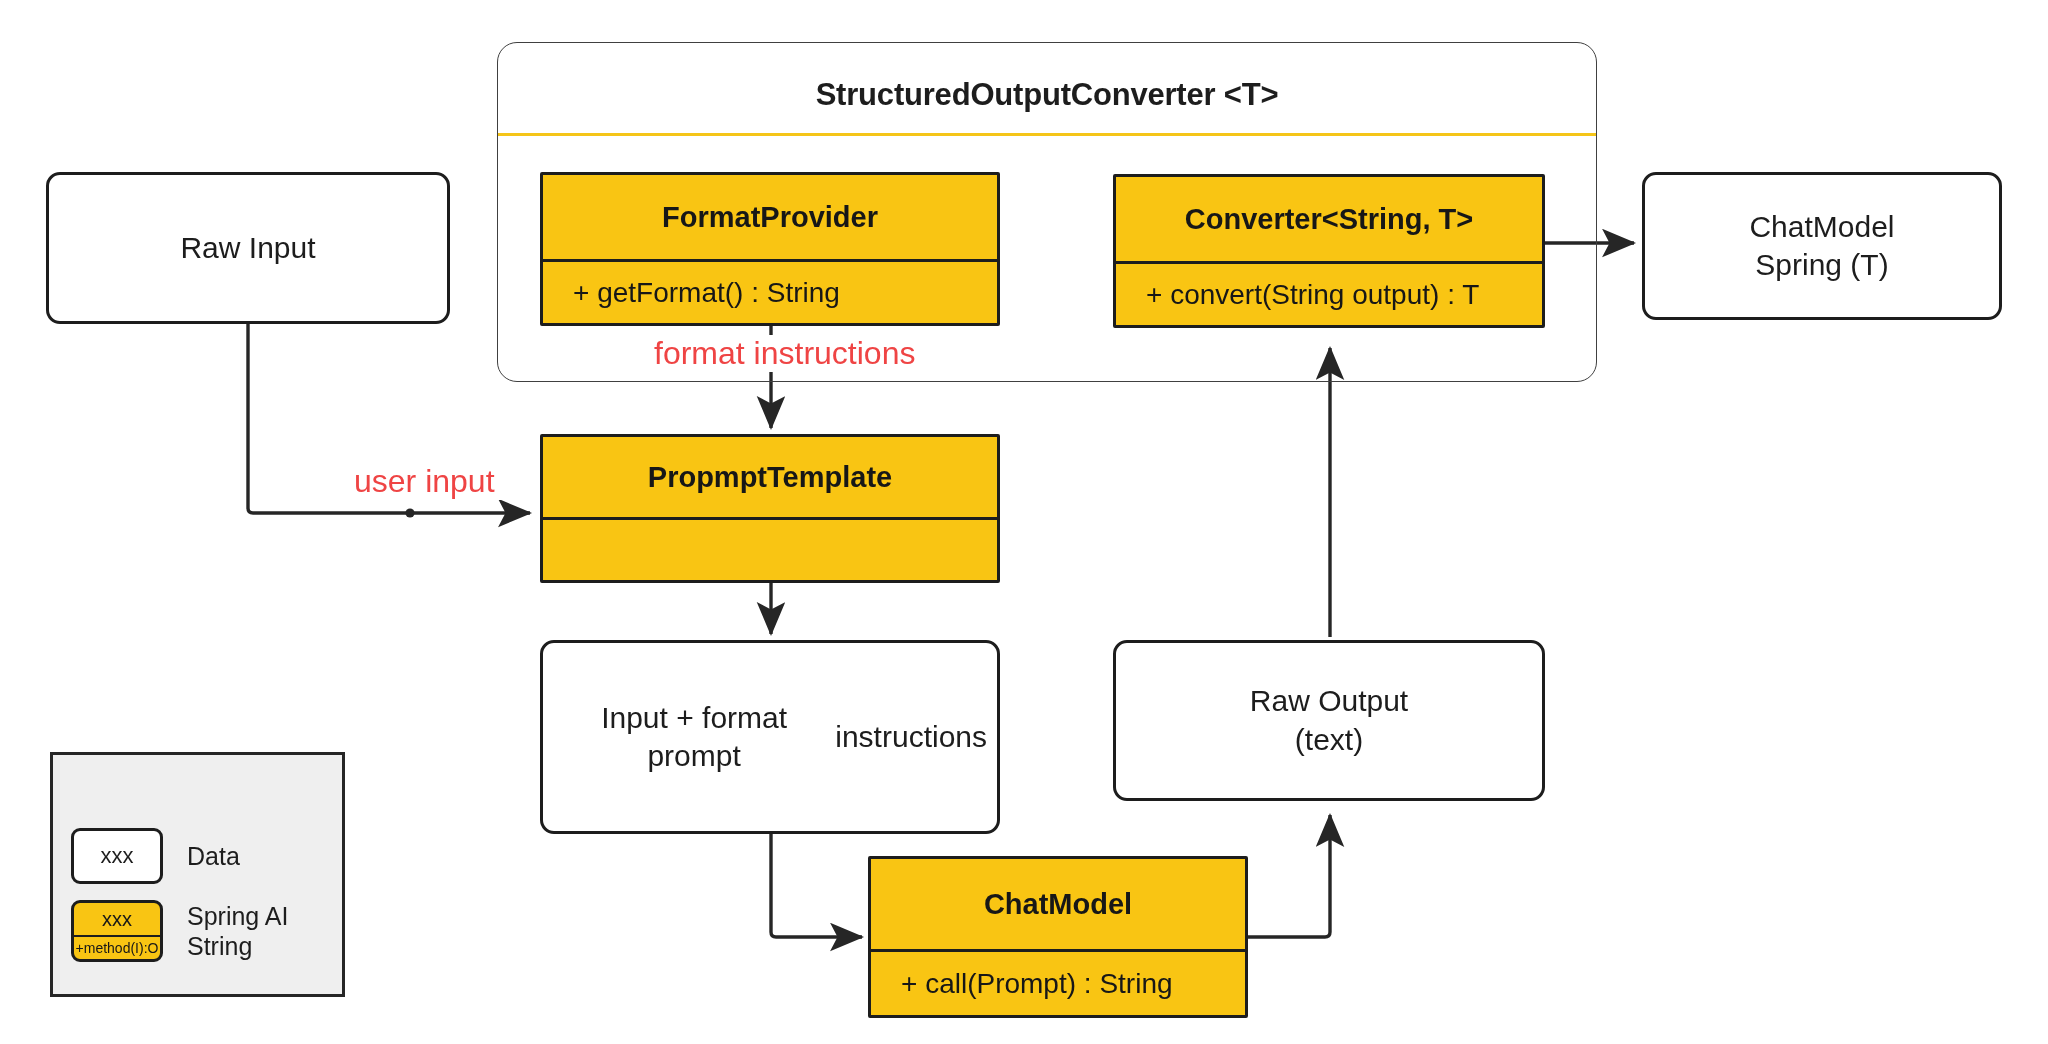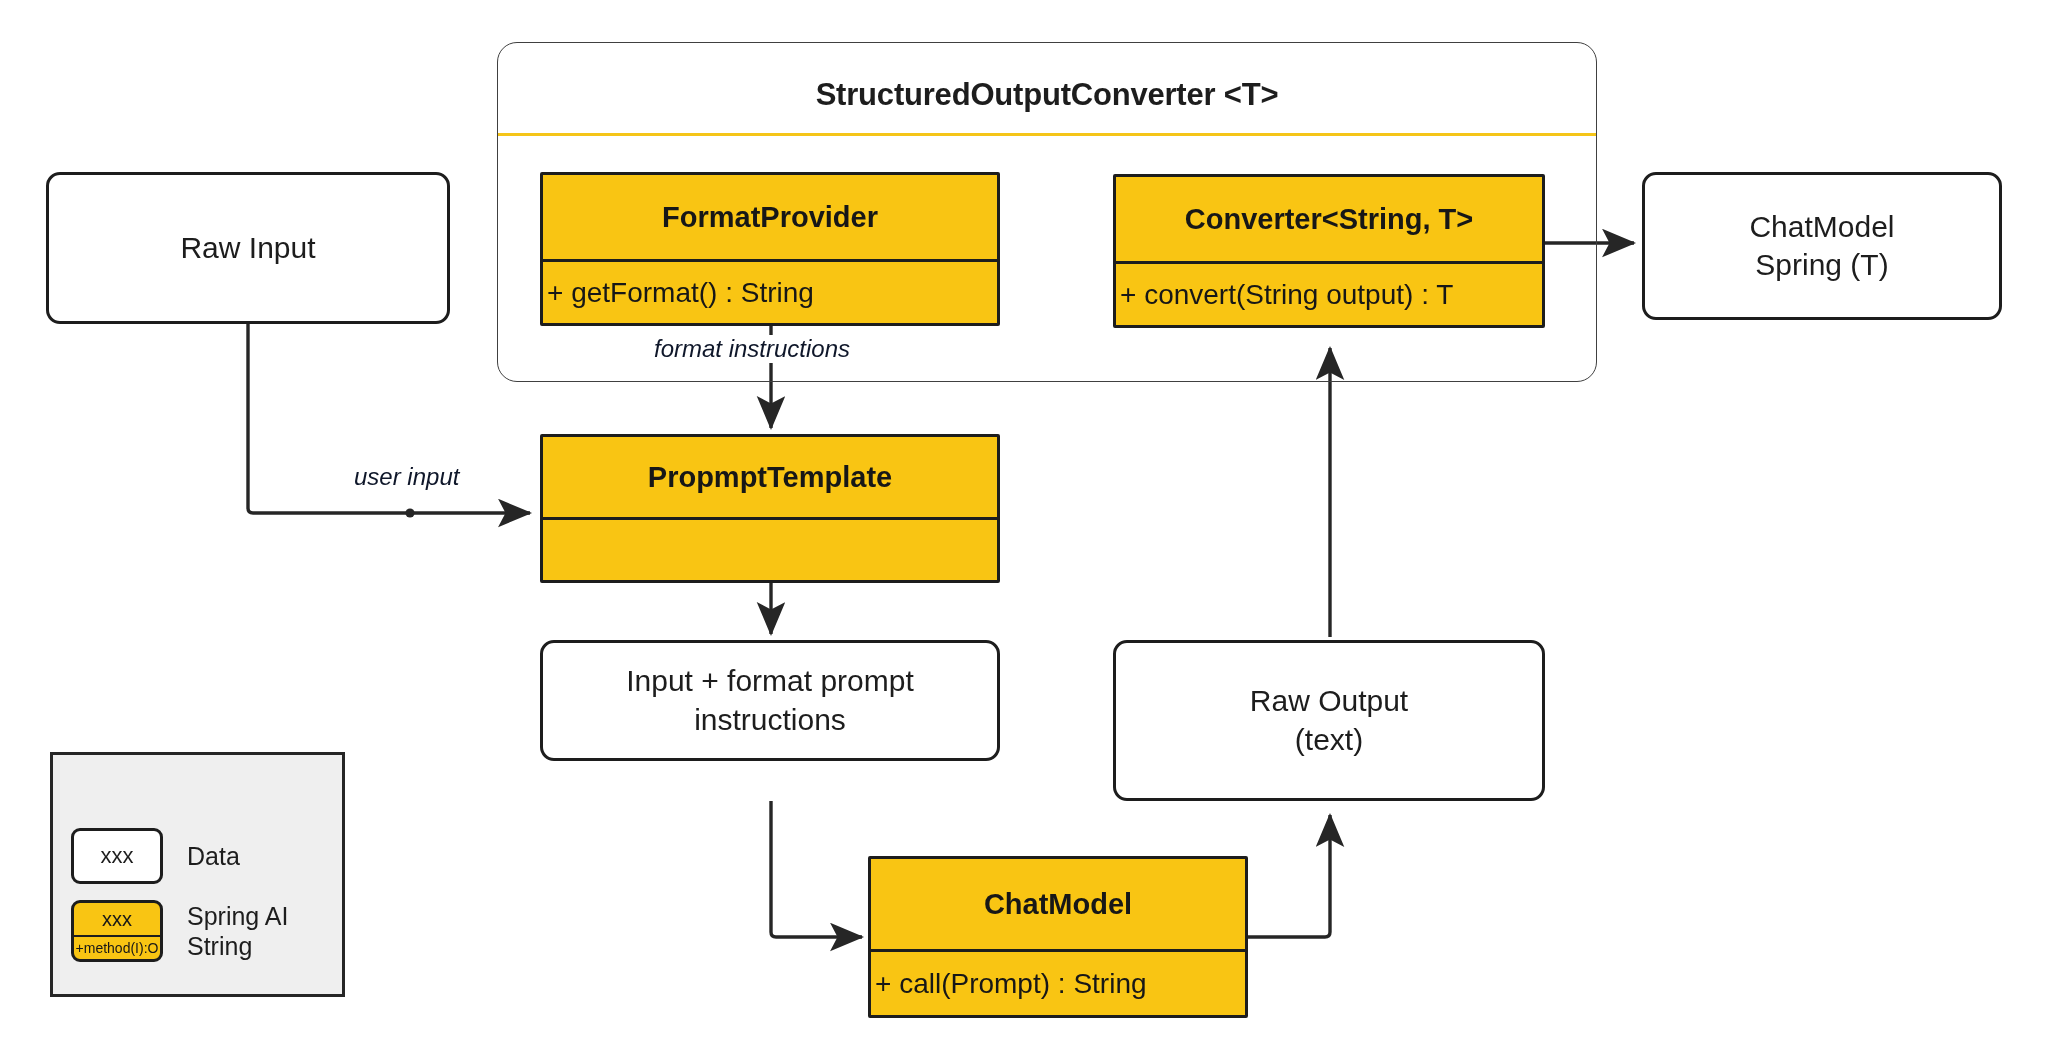--- a/index.html
+++ b/index.html
@@ -66,21 +66,21 @@
     font-size: 29px;
     border-bottom: 3px solid #1d1d1d;
     padding: 6px 8px;
   }
   .uml .uml-methods {
     flex: 1 1 auto;
     display: flex;
     align-items: center;
     justify-content: flex-start;
     font-size: 28px;
-    padding: 4px 4px;
+    padding: 4px 30px;
     white-space: nowrap;
   }
   .uml.empty-methods .uml-methods { min-height: 54px; }
 
   
   .group-box {
     position: absolute;
     border: 1px solid #404040;
     border-radius: 20px;
     background: transparent;
@@ -102,26 +102,25 @@
     position: absolute;
     left: 0;
     right: 0;
     height: 3px;
     background: #f5c518;
   }
 
   
   .edge-label {
     position: absolute;
-    font-size: 24px;
-    color: #0f172a;
+    font-size: 32px;
+    color: #ef4444;
     background: #ffffff;
     padding: 0 6px;
     white-space: nowrap;
-    font-style: italic;
   }
 
   
   #legend {
     position: absolute;
     background: #efefef;
     border: 3px solid #262626;
     box-sizing: border-box;
   }
   .legend-row {
@@ -225,21 +224,21 @@
   <div class="node data-box" style="left:1642px; top:172px; width:360px; height:148px; flex-direction:column;">
     <span>ChatModel</span>
     <span>Spring (T)</span>
   </div>
 
   <div class="node uml empty-methods" style="left:540px; top:434px; width:460px; height:149px;">
     <div class="uml-title" style="height:68px;">PropmptTemplate</div>
     <div class="uml-methods"></div>
   </div>
 
-  <div class="node data-box" style="left:540px; top:640px; width:460px; height:121px; flex-direction:column;">
+  <div class="node data-box" style="left:540px; top:640px; width:460px; height:194px; flex-direction:row;">
     <span>Input + format prompt</span>
     <span>instructions</span>
   </div>
 
   <div class="node data-box" style="left:1113px; top:640px; width:432px; height:161px; flex-direction:column;">
     <span>Raw Output</span>
     <span>(text)</span>
   </div>
 
   <div class="node uml" style="left:868px; top:856px; width:380px; height:162px;">

